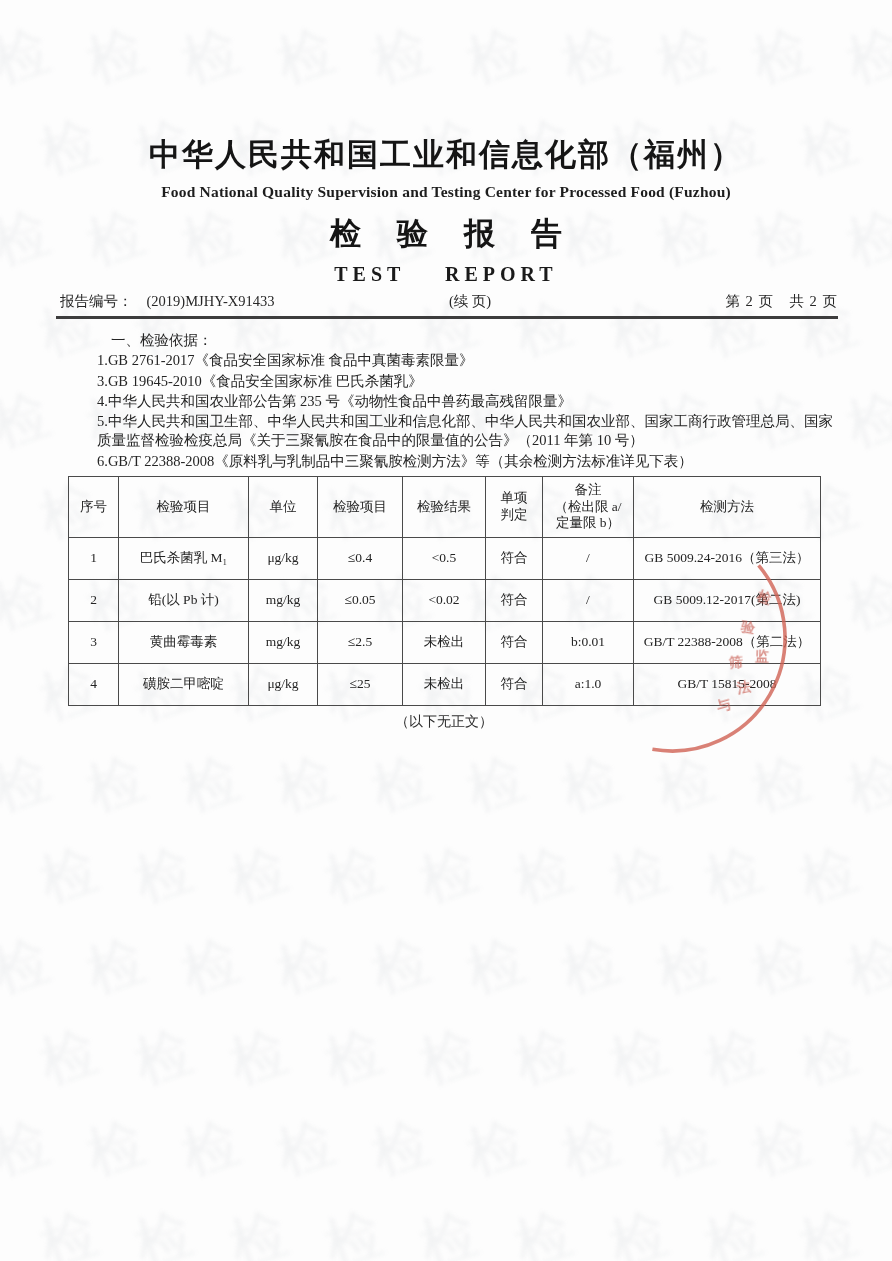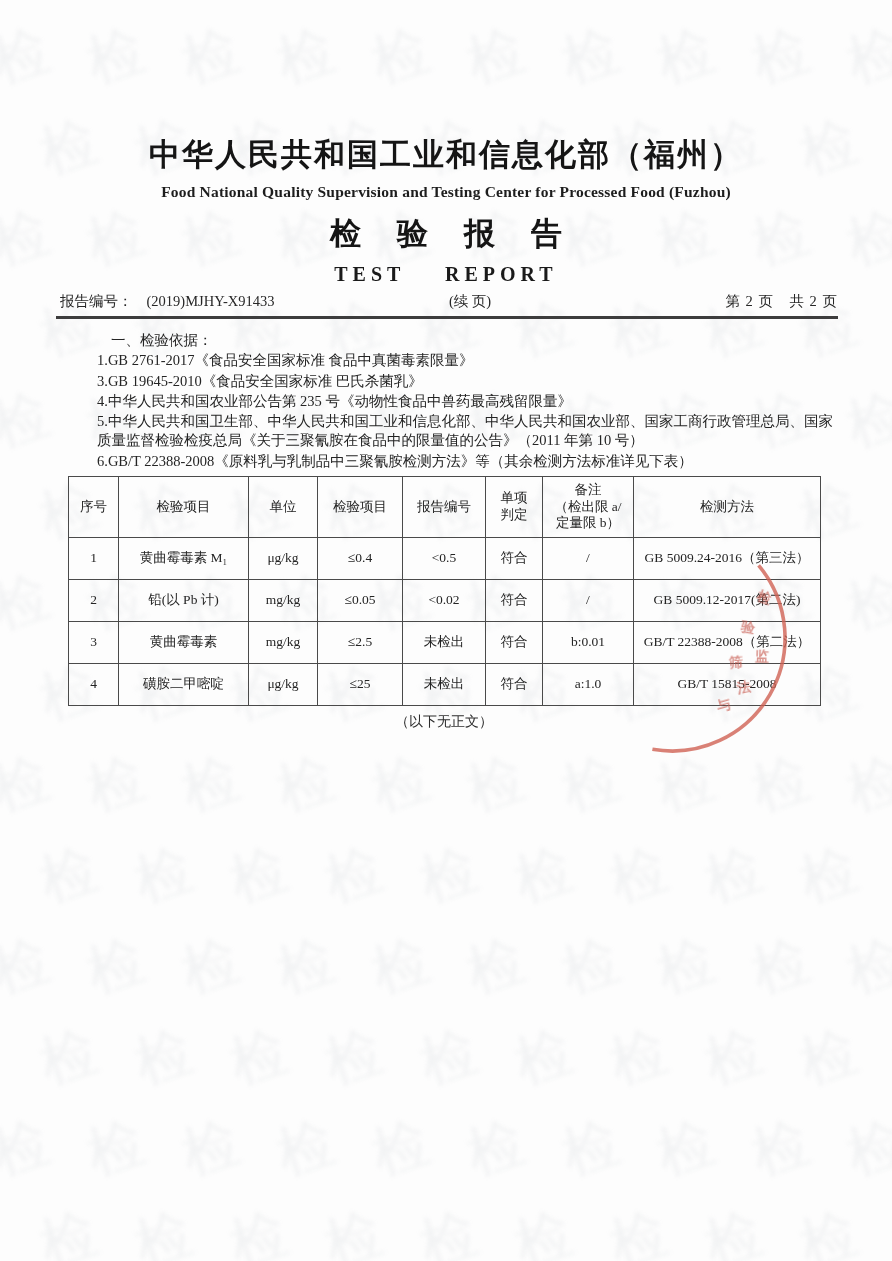--- a/index.html
+++ b/index.html
@@ -270,33 +270,33 @@
             <col style="width:57px">
             <col style="width:91px">
             <col style="width:187px">
         </colgroup>
         <thead>
           <tr>
             <th>序号</th>
             <th>检验项目</th>
             <th>单位</th>
             <th>检验项目</th>
-            <th>报告编号</th>
+            <th>检验结果</th>
             <th>单项
 判定</th>
             <th>备注
 （检出限 a/
 定量限 b）</th>
             <th>检测方法</th>
           </tr>
         </thead>
         <tbody>
           <tr>
             <td>1</td>
-            <td class="item-name">黄曲霉毒素 M₁</td>
+            <td class="item-name">巴氏杀菌乳 M₁</td>
             <td>μg/kg</td>
             <td>≤0.4</td>
             <td>&lt;0.5</td>
             <td>符合</td>
             <td>/</td>
             <td class="method">GB 5009.24-2016（第三法）</td>
           </tr>
           <tr>
             <td>2</td>
             <td class="item-name">铅(以 Pb 计)</td>

